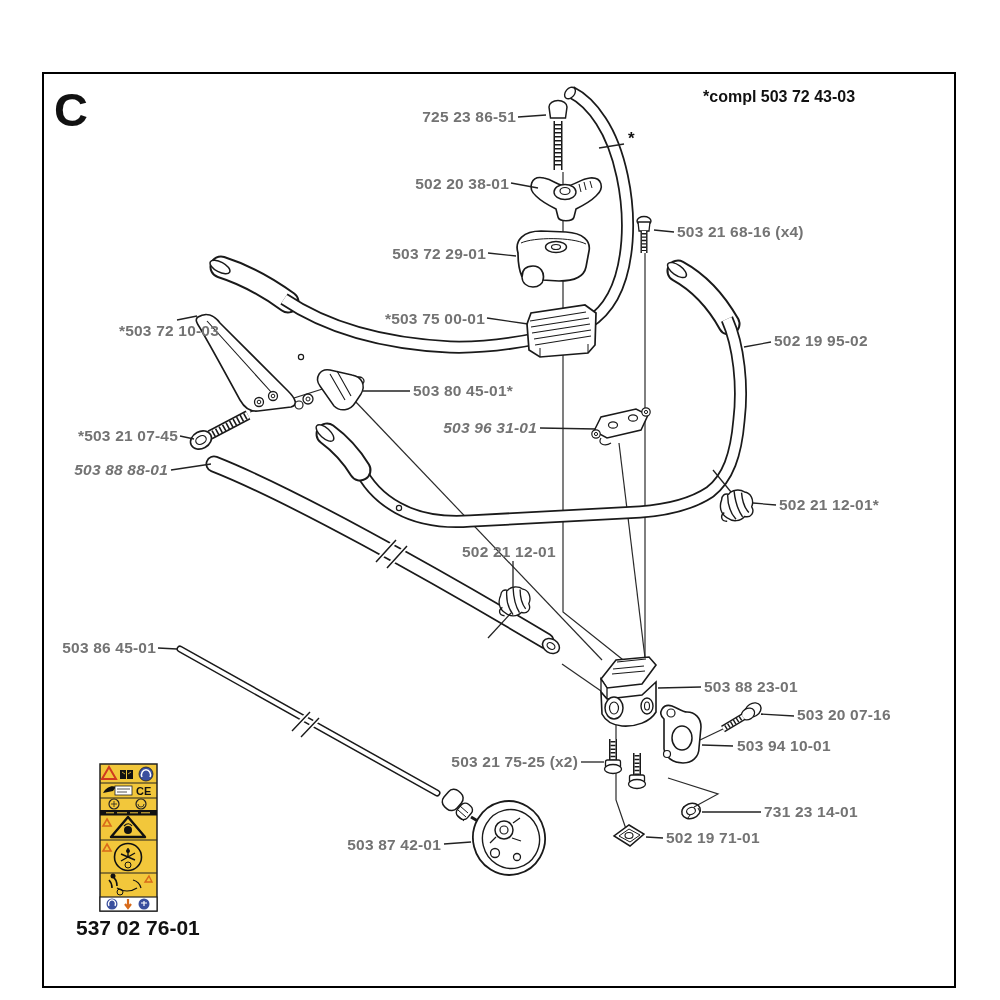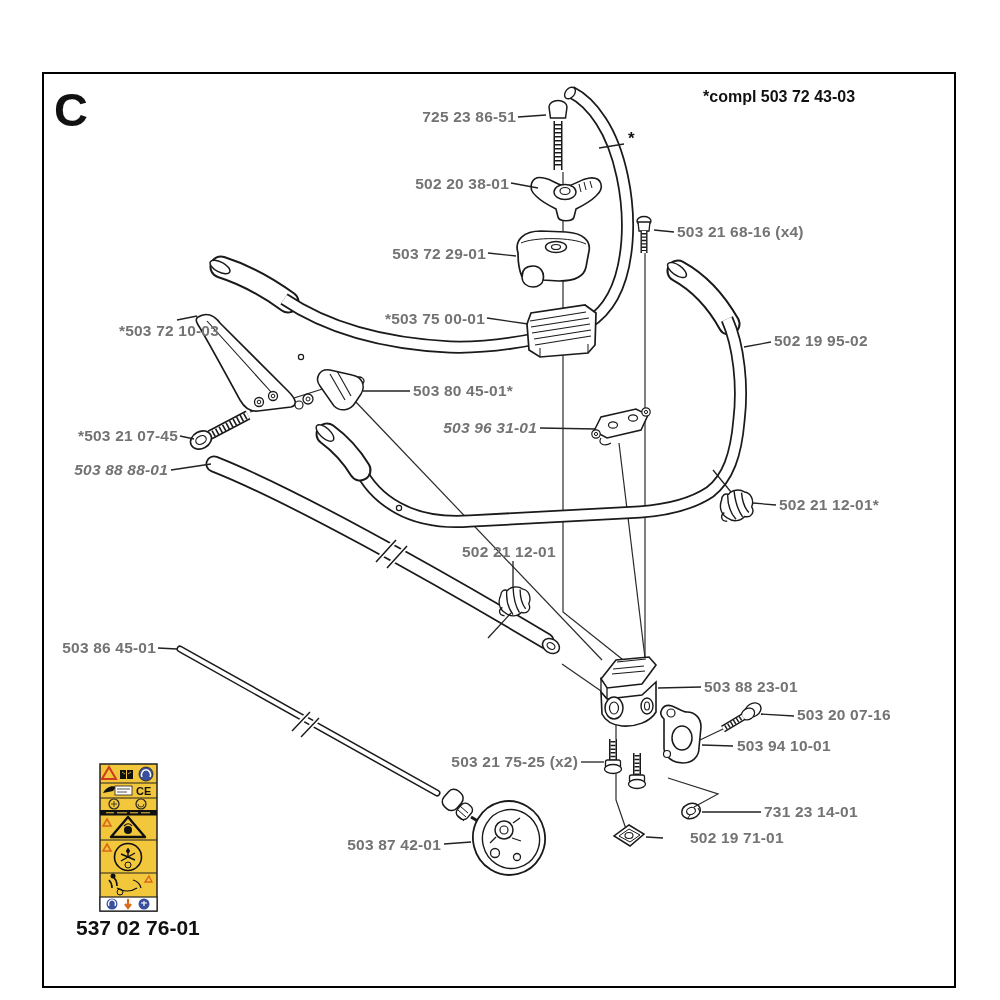--- a/index.html
+++ b/index.html
@@ -351,19 +351,19 @@
       <div class="plabel anchor-end" style="left: 178px; top: 436px;">*503 21 07-45</div>
       <div class="plabel anchor-end" style="left: 168px; top: 470px; font-style: italic;">503 88 88-01</div>
       <div class="plabel anchor-start" style="left: 779px; top: 505px;">502 21 12-01*</div>
       <div class="plabel anchor-start" style="left: 462px; top: 552px;">502 21 12-01</div>
       <div class="plabel anchor-end" style="left: 156px; top: 648px;">503 86 45-01</div>
       <div class="plabel anchor-start" style="left: 704px; top: 687px;">503 88 23-01</div>
       <div class="plabel anchor-start" style="left: 797px; top: 715px;">503 20 07-16</div>
       <div class="plabel anchor-start" style="left: 737px; top: 746px;">503 94 10-01</div>
       <div class="plabel anchor-end" style="left: 578px; top: 762px;">503 21 75-25<b>&nbsp;(x2)</b></div>
       <div class="plabel anchor-start" style="left: 764px; top: 812px;">731 23 14-01</div>
-      <div class="plabel anchor-start" style="left: 666px; top: 838px; margin-left: 24px;">502 19 71-01</div>
+      <div class="plabel anchor-start" style="left: 666px; top: 838px;">502 19 71-01</div>
       <div class="plabel anchor-end" style="left: 441px; top: 845px;">503 87 42-01</div>
     </div>
   <div id="annos">
       <div class="anno" style="left: 628px; top: 139px;">*</div>
     </div>
 </div>
 
 </body></html>

